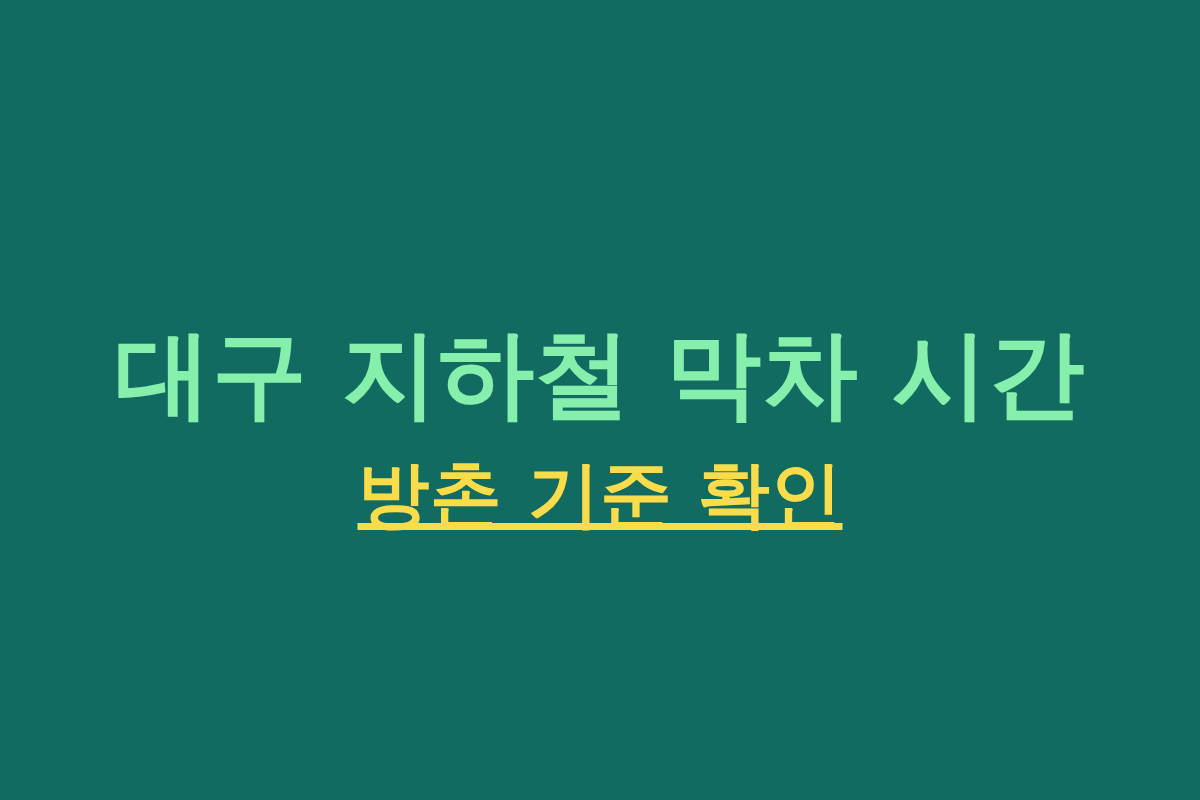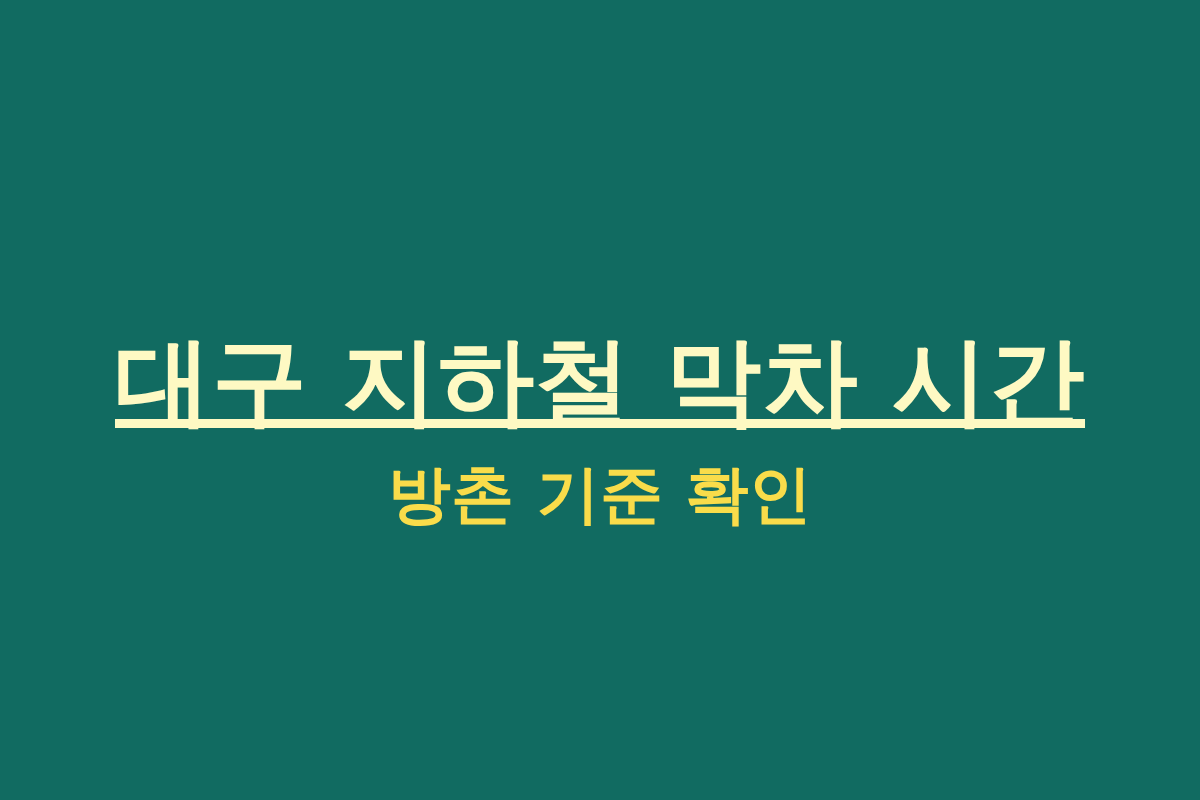--- a/index.html
+++ b/index.html
@@ -55,29 +55,30 @@
     text-align: center;
     
     -webkit-font-smoothing: antialiased;
   }
 
   .headline-line--primary {
     font-size: 96px;
   }
 
   .headline-line--secondary {
-    font-size: 63px;
+    font-size: 72px;
+    text-decoration: underline;
   }
 </style>
 </head>
 <body>
 
 <div class="thumbnail-canvas" style="background-color: rgb(17, 107, 97);">
 
   <div class="headline-block">
 
-    <span class="headline-line headline-line--primary" style="color: #fef9c3; text-decoration: underline;">대구 지하철 막차 시간</span>
+    <span class="headline-line headline-line--primary" style="color: #86efac;">대구 지하철 막차 시간</span>
 
     <span class="headline-line headline-line--secondary" style="color: rgb(249, 220, 74);">방촌 기준 확인</span>
 
   </div>
 
 </div>
 
 </body></html>

